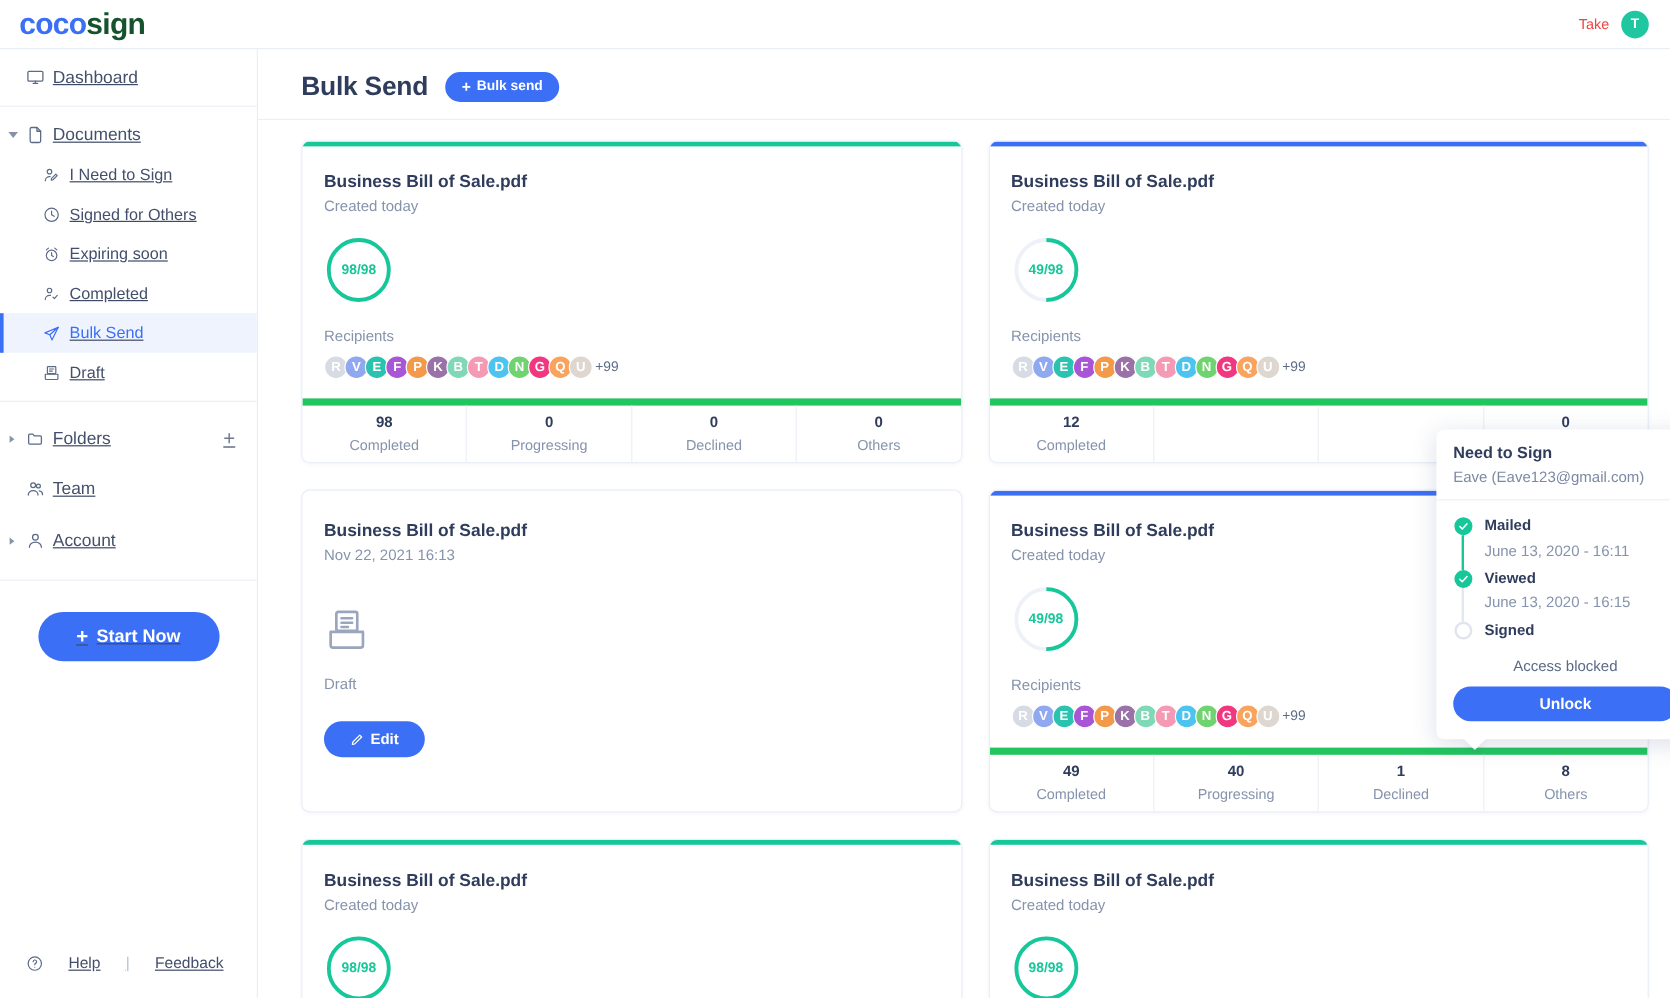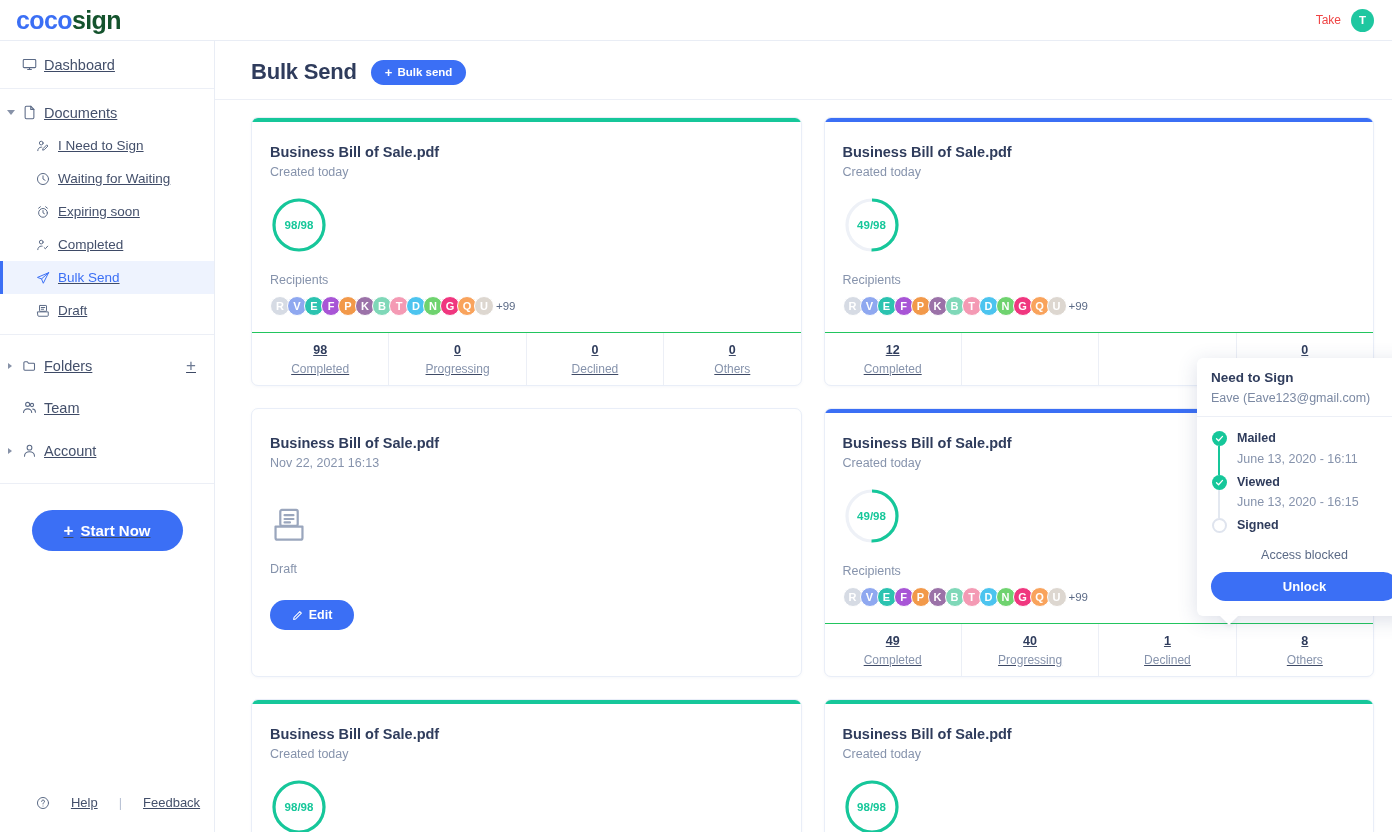--- a/index.html
+++ b/index.html
@@ -96,21 +96,21 @@
     font-family: "Liberation Sans", sans-serif;
     display: flex; align-items: center; justify-content: center; gap: 7px;
     cursor: pointer;
   }
   .start-btn .pl { font-size: 17px; font-weight: bold; line-height: 1; }
 
   .sidebar-footer {
     margin-top: auto;
     padding: 0 0 22px 22px;
     display: flex; align-items: center; gap: 21px;
-    font-size: 13px; color: #44506b; justify-content: center;
+    font-size: 13px; color: #44506b;
   }
   .sidebar-footer .divider { color: #b9c2d4; }
   .sidebar-footer a { color: #44506b; text-decoration: none; cursor: pointer; }
 
   
   .main {
     flex: 1; min-width: 0;
     background: #fff;
     overflow: hidden;
     position: relative;
@@ -170,23 +170,22 @@
     margin-left: -3px;
     border: 1.5px solid #fff;
     cursor: pointer;
   }
   .av:first-child { margin-left: 0; }
   .av-more { font-size: 11.5px; color: #6a7governance; }
   .av-more { font-size: 11.5px; color: #5b6a86; margin-left: 2px; font-weight: 500; }
 
   .stats {
     display: flex;
-    border-top: 1px solid #22c55e;
+    border-top: 6px solid #22c55e;
     height: 53px;
-    text-decoration: underline;
   }
   .stat {
     flex: 1;
     display: flex; flex-direction: column; align-items: center; justify-content: center;
     border-right: 1px solid #eceff6;
   }
   .stat:last-child { border-right: none; }
   .stat .v { font-size: 12.5px; font-weight: bold; color: #2f3c5c; }
   .stat .k { font-size: 12px; color: #8693ac; margin-top: 5px; }
 
@@ -313,21 +312,21 @@
           <span class="lbl">I Need to Sign</span>
         </div>
 
         <div class="nav-item lvl1">
           <span class="ico">
             <svg width="14" height="14" viewBox="0 0 24 24" fill="none" stroke="#5b6a86" stroke-width="1.7" stroke-linecap="round" stroke-linejoin="round">
                 <circle cx="12" cy="12" r="9.5"></circle>
                 <path d="M12 6.6V12l3.6 2.2"></path>
               </svg>
           </span>
-          <span class="lbl">Waiting for Waiting</span>
+          <span class="lbl">Signed for Others</span>
         </div>
 
         <div class="nav-item lvl1">
           <span class="ico">
             <svg width="14" height="14" viewBox="0 0 24 24" fill="none" stroke="#5b6a86" stroke-width="1.7" stroke-linecap="round" stroke-linejoin="round">
                 <circle cx="12" cy="13.5" r="7.5"></circle>
                 <path d="M12 9.5v4l2.5 1.5"></path>
                 <path d="M4.5 5.5L7.5 3M19.5 5.5L16.5 3"></path>
               </svg>
           </span>

